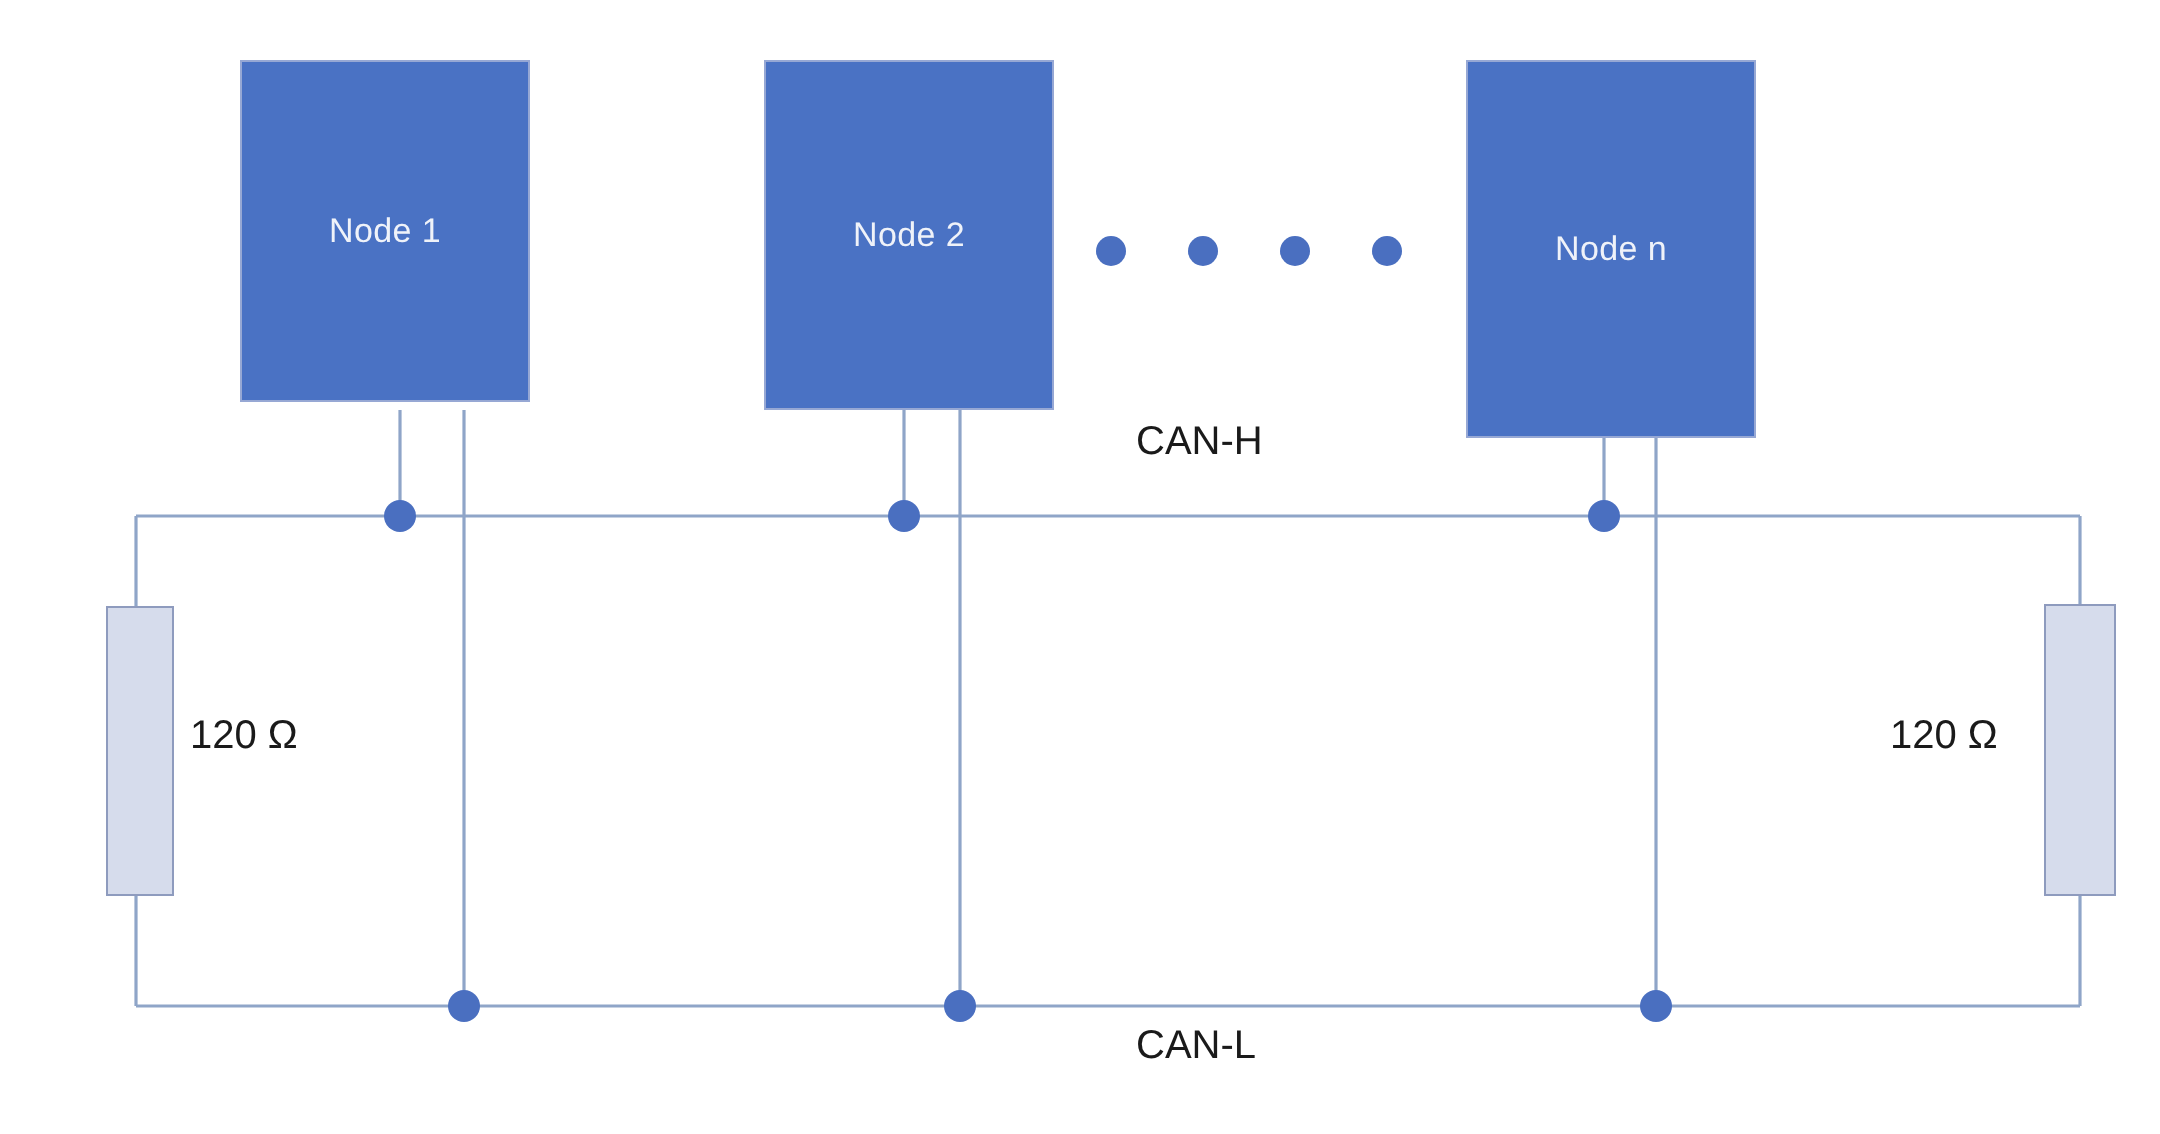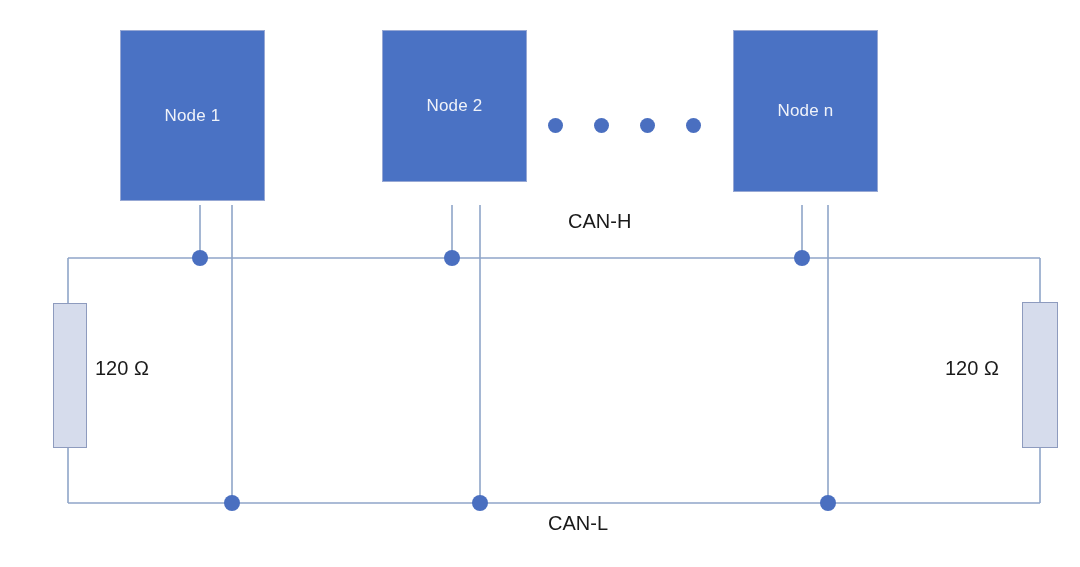--- a/index.html
+++ b/index.html
@@ -89,37 +89,37 @@
         <circle cx="232" cy="503" r="8" fill="#4A6FC0"></circle>
         <circle cx="480" cy="503" r="8" fill="#4A6FC0"></circle>
         <circle cx="828" cy="503" r="8" fill="#4A6FC0"></circle>
       </g>
   </svg>
 
   <div class="node-box" style="left:120px; top:30px; width:145px; height:171px;">
     <span class="node-label">Node 1</span>
   </div>
 
-  <div class="node-box" style="left:382px; top:30px; width:145px; height:152px;">
+  <div class="node-box" style="left:382px; top:30px; width:145px; height:175px;">
     <span class="node-label">Node 2</span>
   </div>
 
-  <div class="node-box" style="left:733px; top:30px; width:145px; height:162px;">
+  <div class="node-box" style="left:733px; top:30px; width:145px; height:189px;">
     <span class="node-label">Node n</span>
   </div>
 
   <div id="ellipsis-group">
       <div class="ellipsis-dot" style="left: 548px; top: 118px; background: rgb(74, 111, 192);"></div>
       <div class="ellipsis-dot" style="left: 594px; top: 118px; background: rgb(74, 111, 192);"></div>
       <div class="ellipsis-dot" style="left: 640px; top: 118px; background: rgb(74, 111, 192);"></div>
       <div class="ellipsis-dot" style="left: 686px; top: 118px; background: rgb(74, 111, 192);"></div>
     </div>
 
   <div class="resistor-box" style="left:53px; top:303px; width:34px; height:145px;"></div>
   <div class="text-label" style="left:95px; top:357px;">120 Ω</div>
 
   <div class="resistor-box" style="left:1022px; top:302px; width:36px; height:146px;"></div>
   <div class="text-label" style="left:945px; top:357px;">120 Ω</div>
 
   <div class="text-label" style="left:568px; top:210px;">CAN-H</div>
-  <div class="text-label" style="left:548px; top:512px;">CAN-L</div>
+  <div class="text-label" style="left:568px; top:512px;">CAN-L</div>
 
 </div>
 
 </body></html>

